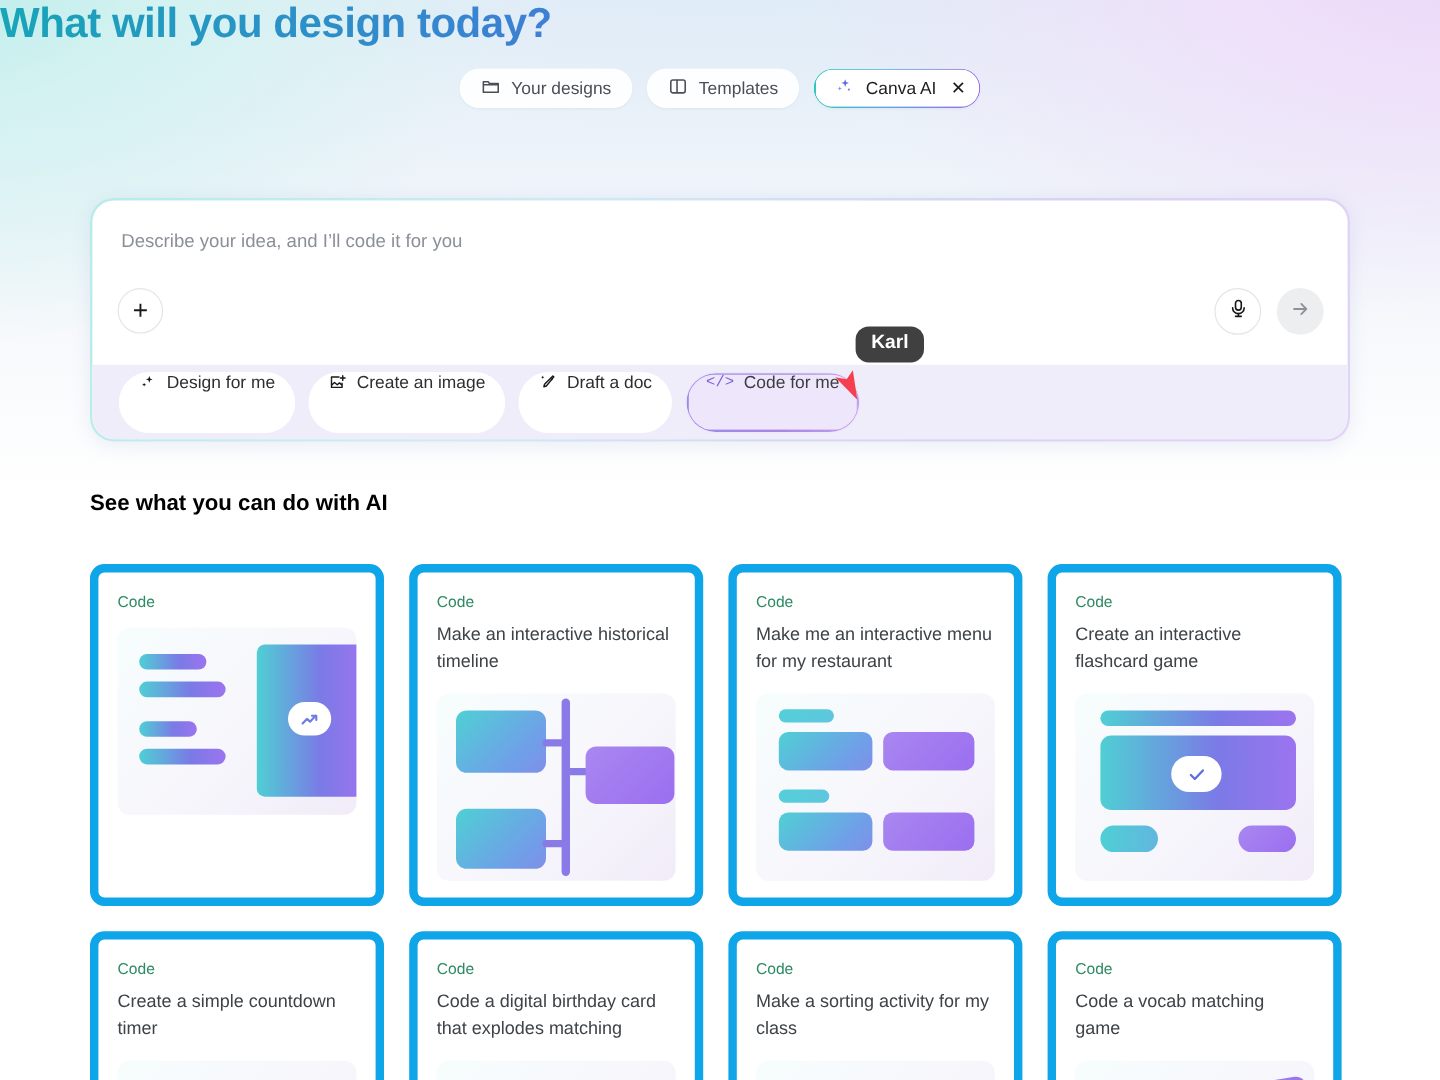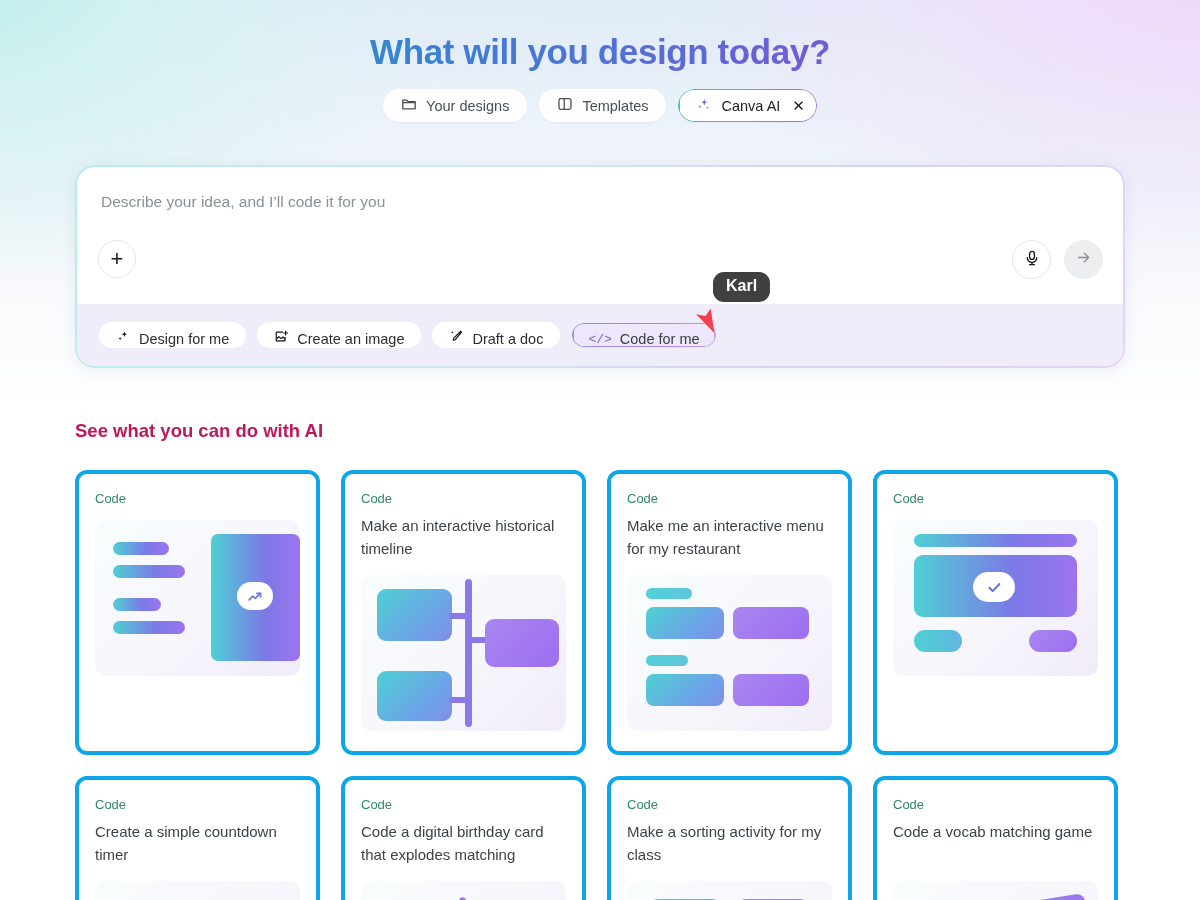--- a/index.html
+++ b/index.html
@@ -19,22 +19,20 @@
       radial-gradient(900px 520px at 102% -6%, #e8d4f7 0%, #efe0fa 22%, rgba(245,238,252,0) 62%),
       radial-gradient(780px 520px at -4% -4%, #b9ecea 0%, #d3f2f1 24%, rgba(226,246,246,0) 62%),
       radial-gradient(700px 380px at 50% -14%, #dbe9f7 0%, rgba(238,243,250,0) 66%),
       linear-gradient(180deg, #e4eef7 0%, #f4f7fb 26%, #ffffff 46%, #ffffff 100%);
     z-index: 0;
   }
   .page { position: relative; z-index: 1; width: 1200px; height: 900px; }
 
   
   .title {
-    text-align: center;
-    padding-top: 32px;
     font-size: 35px;
     font-weight: 700;
     letter-spacing: -0.4px;
     background: linear-gradient(92deg, #17a5b8 0%, #3d7fd4 38%, #6b5fd4 66%, #7b55c9 100%);
     -webkit-background-clip: text;
     background-clip: text;
     color: transparent;
     -webkit-text-fill-color: transparent;
   }
 
@@ -107,22 +105,22 @@
     width: 39px; height: 39px; border-radius: 50%;
     background: #eceef0; border: none;
     display: flex; align-items: center; justify-content: center; cursor: pointer;
   }
   .chips {
     height: 62px; background: #f0edfa;
     display: flex; align-items: center; gap: 11px;
     padding: 0 22px;
   }
   .chip {
-    display: flex; align-items: flex-end; gap: 8px;
-    height: 26px; padding: 0 16px;
+    display: flex; align-items: flex-start; gap: 8px;
+    height: 51px; padding: 0 16px;
     border-radius: 999px; background: #ffffff;
     color: #2c2e31; font-size: 14.5px; white-space: nowrap;
     cursor: pointer; border: 1px solid transparent;
   }
   .chip.sel { background: #eee7fb; position: relative; color: #3b3d40; }
   .chip.sel::before {
     content: ""; position: absolute; inset: 0;
     border-radius: 999px; padding: 1.4px;
     background: linear-gradient(95deg, #9b8ce8 0%, #a985e4 55%, #c2a3ec 100%);
     -webkit-mask: linear-gradient(#000 0 0) content-box, linear-gradient(#000 0 0);
@@ -138,34 +136,34 @@
     background: #404040; color: #fff;
     font-size: 16px; font-weight: 600;
     padding: 5px 13px 7px; border-radius: 11px;
     white-space: nowrap;
   }
   .cursor-arrow { position: absolute; left: 0px; top: 30px; }
 
   
   .section-title {
     position: absolute; left: 75px; top: 408px;
-    font-size: 18.5px; font-weight: 700; color: #be185d; margin-top: 12px;
+    font-size: 18.5px; font-weight: 700; color: #000000;
   }
 
   
   .grid {
     position: absolute; left: 75px; top: 470px;
     width: 1045px;
     display: grid;
     grid-template-columns: repeat(4, 245px);
     gap: 21px 21px;
   }
   .card {
     height: 285px;
-    border: 4px solid #0ea5e9;
+    border: 7px solid #0ea5e9;
     border-radius: 12px;
     background: #ffffff;
     padding: 17px 16px 0 16px;
     overflow: hidden;
     cursor: pointer;
   }
   .card-kicker { font-size: 13px; color: #2e8a63; margin-bottom: 9px; }
   .card-title { font-size: 15px; color: #3e4348; line-height: 1.52; min-height: 46px; }
   .thumb {
     margin-top: 14px;
@@ -349,20 +347,21 @@
         <div style="position:absolute;left:19px;top:32px;width:78px;height:32px;border-radius:8px" class="g-t"></div>
         <div style="position:absolute;left:106px;top:32px;width:76px;height:32px;border-radius:8px" class="g-p"></div>
         <div style="position:absolute;left:19px;top:80px;width:42px;height:11px;border-radius:6px;background:linear-gradient(90deg,#54cfd8,#5ec6de)"></div>
         <div style="position:absolute;left:19px;top:99px;width:78px;height:32px;border-radius:8px" class="g-t"></div>
         <div style="position:absolute;left:106px;top:99px;width:76px;height:32px;border-radius:8px" class="g-p"></div>
       </div>
     </div>
 
     <div class="card">
       <div class="card-kicker">Code</div>
+      <div class="card-title">Create an interactive flashcard game</div>
       <div class="thumb">
         <div style="position:absolute;left:21px;top:14px;width:163px;height:13px;border-radius:7px" class="g-tp"></div>
         <div style="position:absolute;left:21px;top:35px;width:163px;height:62px;border-radius:9px" class="g-tp"></div>
         <div class="dot-w" style="left:80px;top:52px;width:42px;height:30px;">
           <svg width="17" height="17" viewBox="0 0 18 18" fill="none" stroke="#5b6ee0" stroke-width="2" stroke-linecap="round" stroke-linejoin="round">
             <path d="M3.6 9.3l3.5 3.6 7.1-7.6"></path>
           </svg>
         </div>
         <div style="position:absolute;left:21px;top:110px;width:48px;height:22px;border-radius:11px;background:linear-gradient(90deg,#4fcfd4,#62b6e0)"></div>
         <div style="position:absolute;left:136px;top:110px;width:48px;height:22px;border-radius:11px" class="g-p"></div>

